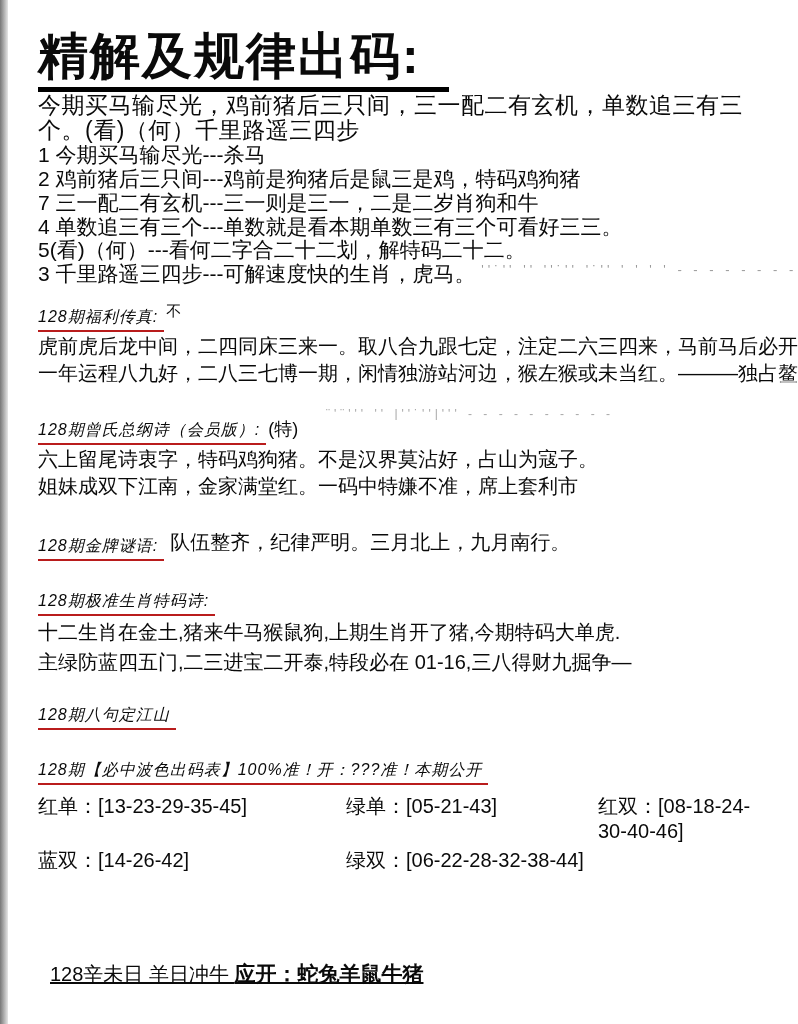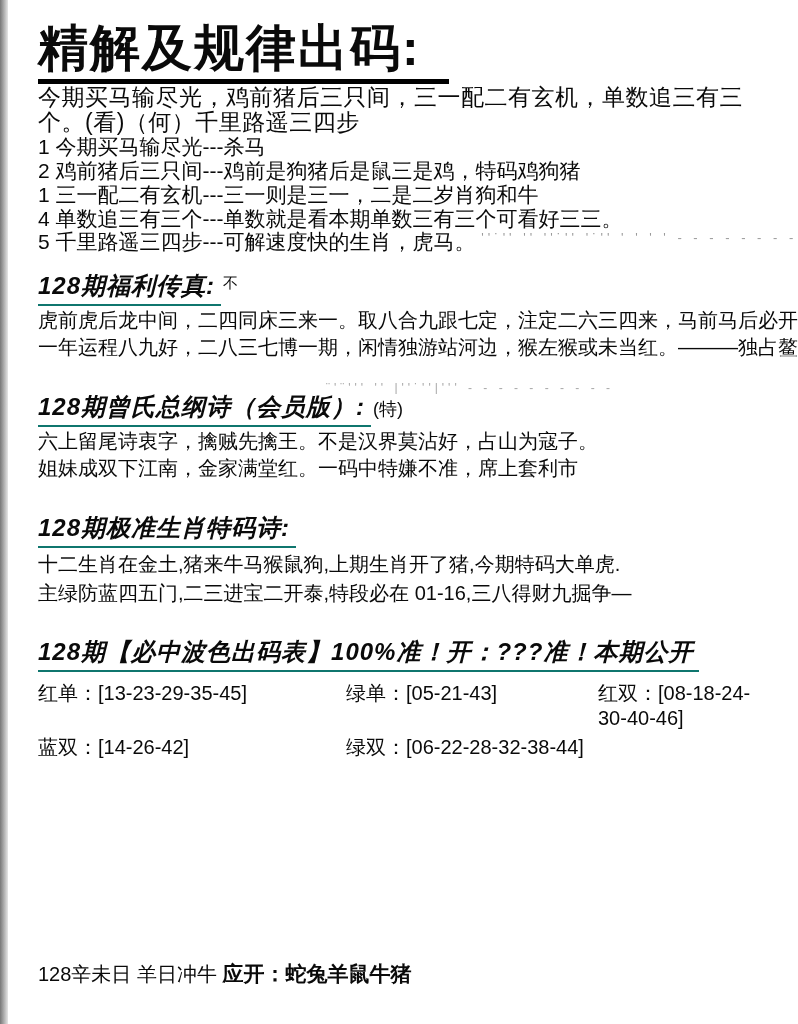--- a/index.html
+++ b/index.html
@@ -10,21 +10,21 @@
     color: #0a0a0a;
     position: relative;
     overflow: hidden;
   }
   .edge-strip {
     position: absolute; left: 0; top: 0; width: 8px; height: 1024px;
     background: linear-gradient(to right, #777777, #b9b9b9 60%, #e6e6e6);
   }
   .content {
     position: absolute; left: 8px; top: 0; width: 760px; height: 1024px;
-    padding: 22px 8px 0 30px;
+    padding: 30px 8px 0 30px;
   }
   .title {
     display: inline-block;
     font-size: 50px;
     font-weight: bold;
     letter-spacing: 2px;
     line-height: 1.05;
     border-bottom: 5px solid #000;
     padding: 0 28px 4px 0;
   }
@@ -48,25 +48,25 @@
     letter-spacing: 4px;
     height: 12px;
     overflow: hidden;
     vertical-align: 6px;
     white-space: nowrap;
   }
   section { margin-top: 24px; }
   .sec-head-row { position: relative; white-space: nowrap; }
   .sec-head {
     display: inline-block;
-    font-size: 24px;
-    font-weight: bold;
+    font-size: 16px;
+    font-weight: normal;
     font-style: italic;
     letter-spacing: 1px;
-    border-bottom: 2px solid #0f766e;
+    border-bottom: 2px solid #b91c1c;
     padding: 0 6px 2px 0;
   }
   .sup-mark {
     font-size: 15px;
     font-weight: normal;
     font-style: normal;
     vertical-align: 6px;
     margin-left: 2px;
   }
   .inline-body { font-size: 20px; margin-left: 6px; vertical-align: 2px; }
@@ -88,83 +88,93 @@
   .tight .body-line { margin-top: 2px; }
   .bose-grid {
     margin-top: 8px;
     display: grid;
     grid-template-columns: 308px 252px auto;
     row-gap: 4px;
     font-size: 20px;
   }
   .footer-line {
     position: absolute;
-    left: 38px; top: 960px;
+    left: 50px; top: 960px;
     font-size: 20px;
     white-space: nowrap;
+    text-decoration: underline;
   }
   .footer-bold { font-weight: bold; font-size: 21px; }
   .mt-big { margin-top: 30px; }
 </style>
 </head>
 <body>
 
 <div class="edge-strip"></div>
 
 <div class="content">
 
   <h1 class="title">精解及规律出码:</h1>
 
   <p class="intro">今期买马输尽光，鸡前猪后三只间，三一配二有玄机，单数追三有三个。(看)（何）千里路遥三四步</p>
 
   <div class="rules">
     <div class="rule">1 今期买马输尽光---杀马</div>
     <div class="rule">2 鸡前猪后三只间---鸡前是狗猪后是鼠三是鸡，特码鸡狗猪</div>
-    <div class="rule">1 三一配二有玄机---三一则是三一，二是二岁肖狗和牛</div>
+    <div class="rule">7 三一配二有玄机---三一则是三一，二是二岁肖狗和牛</div>
     <div class="rule">4 单数追三有三个---单数就是看本期单数三有三个可看好三三。</div>
+    <div class="rule">5(看)（何）---看何二字合二十二划，解特码二十二。</div>
     <div class="rule">
-      <span>5 千里路遥三四步---可解速度快的生肖，虎马。</span>
+      <span>3 千里路遥三四步---可解速度快的生肖，虎马。</span>
       <span class="remnant">''˙'' '' ''˙''  '˙'' ' ' ' '  - - - - - - - - - -</span>
     </div>
   </div>
 
   <section style="margin-top:16px;">
     <div class="sec-head-row">
       <h2 class="sec-head">128期福利传真:</h2><span class="sup-mark">不</span>
     </div>
     <div class="tight">
       <p class="body-line">虎前虎后龙中间，二四同床三来一。取八合九跟七定，注定二六三四来，马前马后必开一。</p>
       <p class="body-line">一年运程八九好，二八三七博一期，闲情独游站河边，猴左猴或未当红。———独占鳌头。</p>
     </div>
   </section>
 
   <section class="mt-big">
     <div class="sec-head-row">
       <span class="head-remnant">¨'¨''' '' |''˙''|''' - - - - - - - - - -</span>
       <h2 class="sec-head">128期曾氏总纲诗（会员版）:</h2><span class="sup-mark" style="font-size:18px;vertical-align:0;">(特)</span>
     </div>
     <div class="tight">
-      <p class="body-line">六上留尾诗衷字，擒贼先擒王。不是汉界莫沾好，占山为寇子。</p>
+      <p class="body-line">六上留尾诗衷字，特码鸡狗猪。不是汉界莫沾好，占山为寇子。</p>
       <p class="body-line">姐妹成双下江南，金家满堂红。一码中特嫌不准，席上套利市</p>
     </div>
   </section>
 
+  <section class="mt-big">
+    <div class="sec-head-row">
+      <h2 class="sec-head">128期金牌谜语:</h2><span class="inline-body">队伍整齐，纪律严明。三月北上，九月南行。</span>
+    </div>
+  </section>
 
   <section class="mt-big">
     <div class="sec-head-row">
       <h2 class="sec-head">128期极准生肖特码诗:</h2>
     </div>
     <p class="body-line">十二生肖在金土,猪来牛马猴鼠狗,上期生肖开了猪,今期特码大单虎.</p>
     <p class="body-line">主绿防蓝四五门,二三进宝二开泰,特段必在 01-16,三八得财九掘争—</p>
   </section>
 
   <section class="mt-big">
   </section>
 
   <section class="mt-big">
+    <div class="sec-head-row">
+      <h2 class="sec-head">128期八句定江山</h2>
+    </div>
   </section>
 
   <section class="mt-big">
     <div class="sec-head-row">
       <h2 class="sec-head">128期【必中波色出码表】100%准！开：???准！本期公开</h2>
     </div>
     <div class="bose-grid">
       <span>红单：[13-23-29-35-45]</span>
       <span>绿单：[05-21-43]</span>
       <span>红双：[08-18-24-30-40-46]</span>

